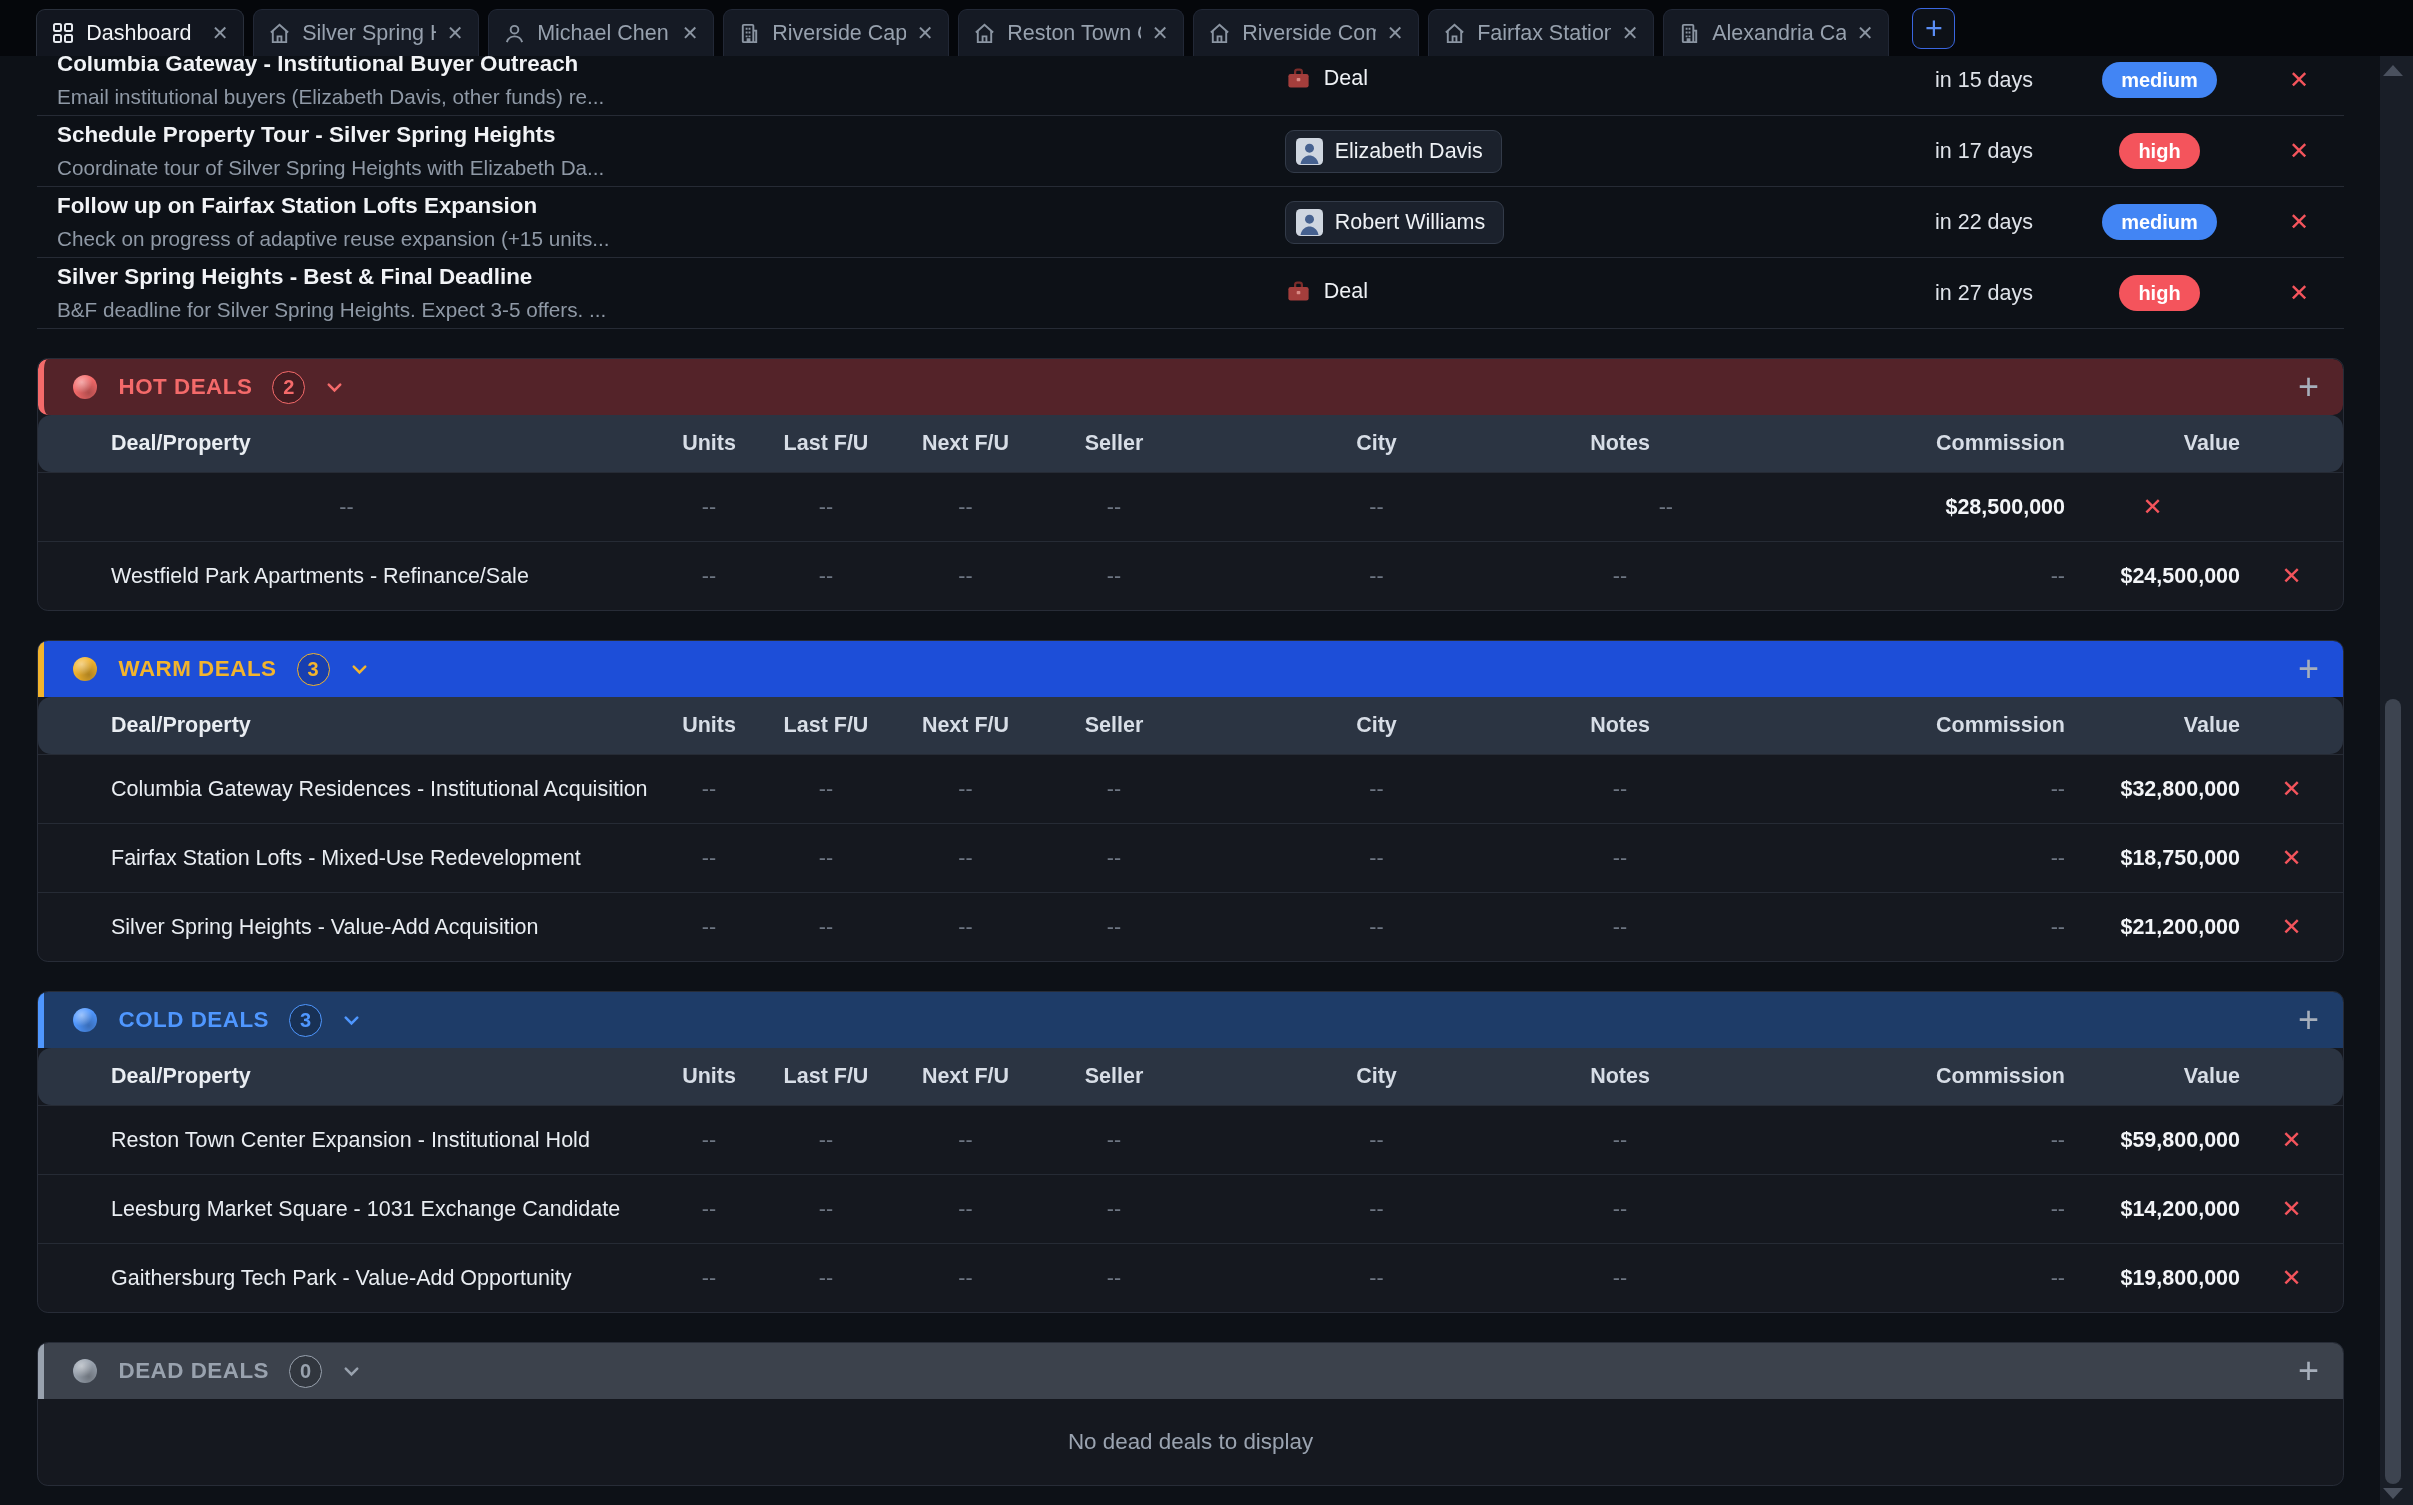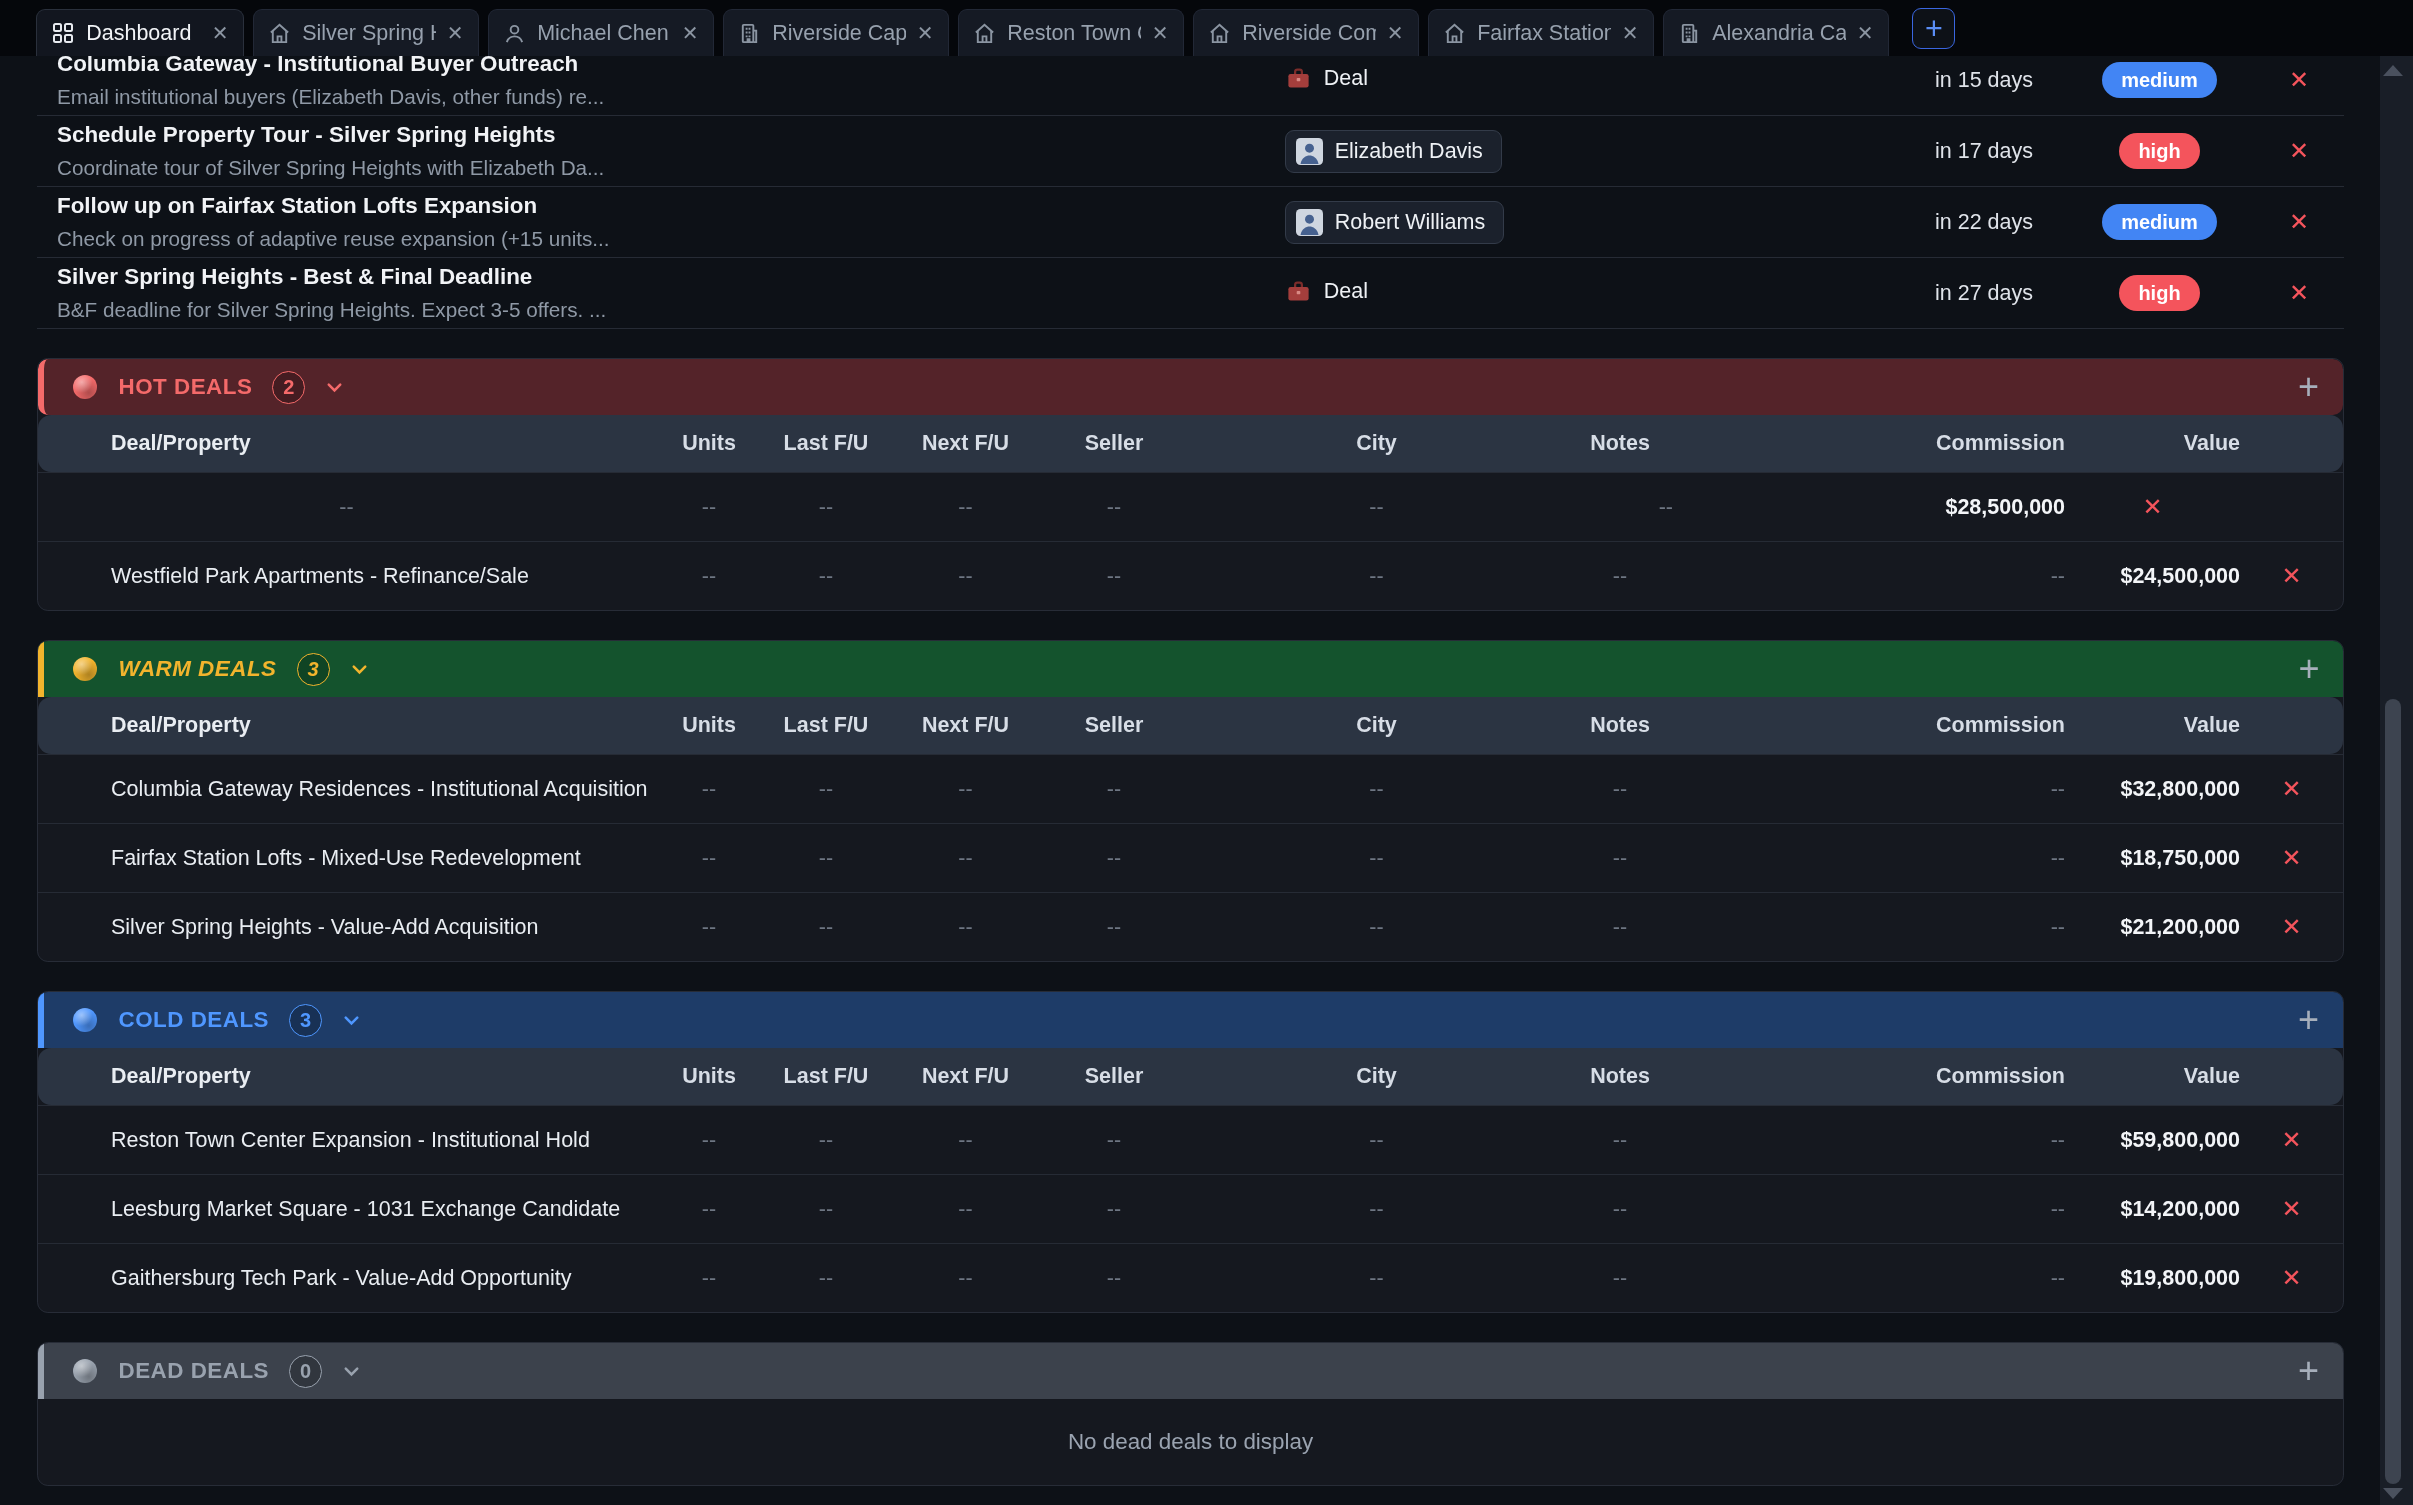--- a/index.html
+++ b/index.html
@@ -375,21 +375,21 @@
       <div class="c-mid">--</div>
       <div class="c-mid">--</div>
       <div class="c-mid">--</div>
       <div class="c-right">--</div>
       <div class="c-val">$24,500,000</div>
       <div class="c-x xbtn">✕</div>
     </div>
   </section>
 
   <section class="card">
-    <header class="sec-head" style="background-color: #14532d; border-left-color: rgb(242, 180, 45); font-style: italic;">
+    <header class="sec-head" style="background-color: #1d4ed8; border-left-color: rgb(242, 180, 45);">
       <span class="dot" style="background-color: rgb(242, 180, 45);"></span>
       <span class="sec-title" style="color: rgb(242, 180, 45);">WARM DEALS</span>
       <span class="count" style="border-color: rgb(242, 180, 45); color: rgb(242, 180, 45);">3</span>
       <span class="chev" style="color: rgb(242, 180, 45);">
         <svg width="23" height="23" viewBox="0 0 24 24" fill="none" stroke="currentColor" stroke-width="2.6" stroke-linecap="round">
             <path d="M6 9l6 6 6-6"></path>
           </svg>
       </span>
       <span class="addbtn">+</span>
     </header>

